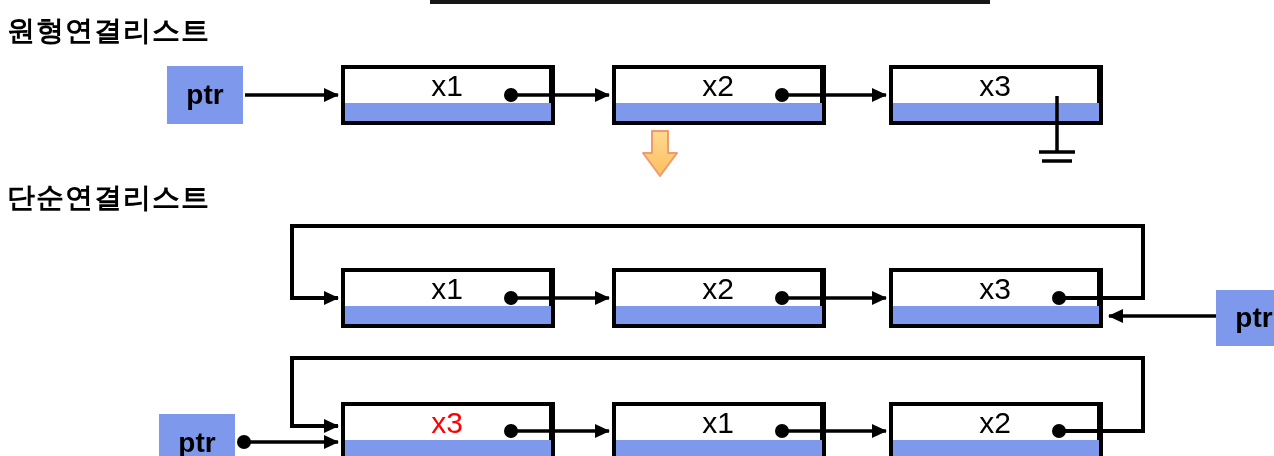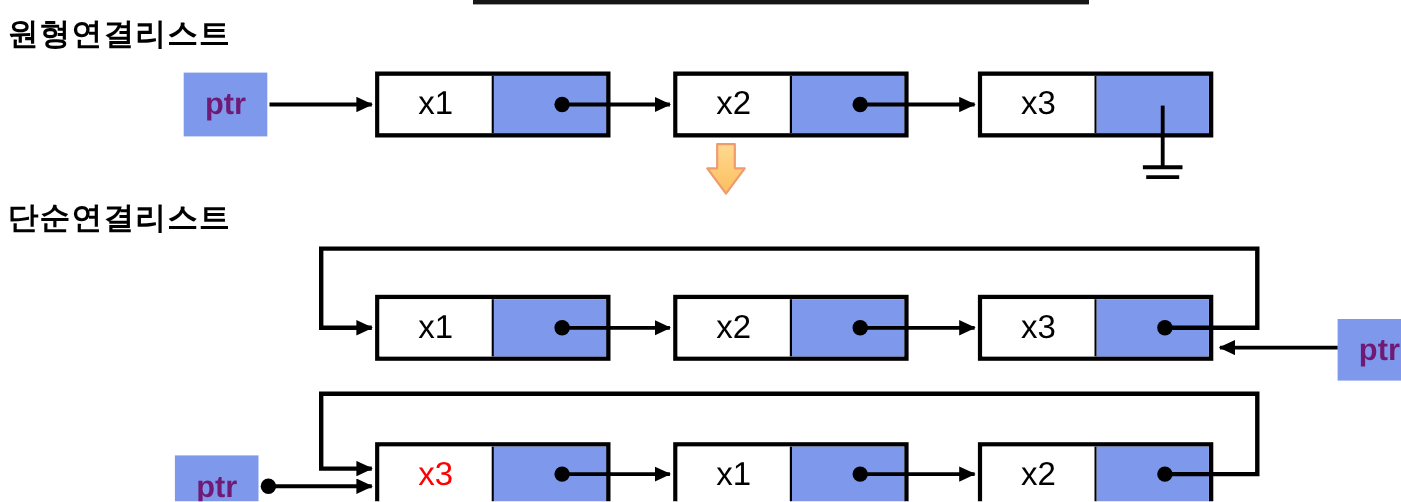--- a/index.html
+++ b/index.html
@@ -6,27 +6,27 @@
   .canvas{
     position:relative;width:1274px;height:456px;overflow:hidden;background:#ffffff;
     font-family:"Liberation Sans","DejaVu Sans",sans-serif;
   }
   .topbar{position:absolute;left:430px;top:0;width:560px;height:4px;background:#161616;}
   .section-label{
     position:absolute;left:7px;font-size:28px;font-weight:600;color:#000;
     letter-spacing:1px;white-space:nowrap;
   }
   .ptr{
-    position:absolute;width:76px;background:#7E99EC;color:#701a75;
+    position:absolute;width:76px;background:#7E99EC;color:#000000;
     display:flex;align-items:center;justify-content:center;
     font-size:28px;font-weight:bold;
   }
   .node{
     position:absolute;width:214px;height:60px;box-sizing:border-box;
-    border:4px solid #000;display:flex;background:#fff;
+    border:4px solid #000;display:flex;background:#fff;flex-direction:column;
   }
   .cell{flex:1;display:flex;align-items:center;justify-content:center;}
   .cell.data{background:#ffffff;border-right:2px solid #000;font-size:30px;color:#000;}
   .cell.link{background:#7E99EC;}
   .cell.data .red{color:#FF0000;}
   svg.overlay{position:absolute;left:0;top:0;pointer-events:none;}
 </style>
 </head>
 <body>
 

